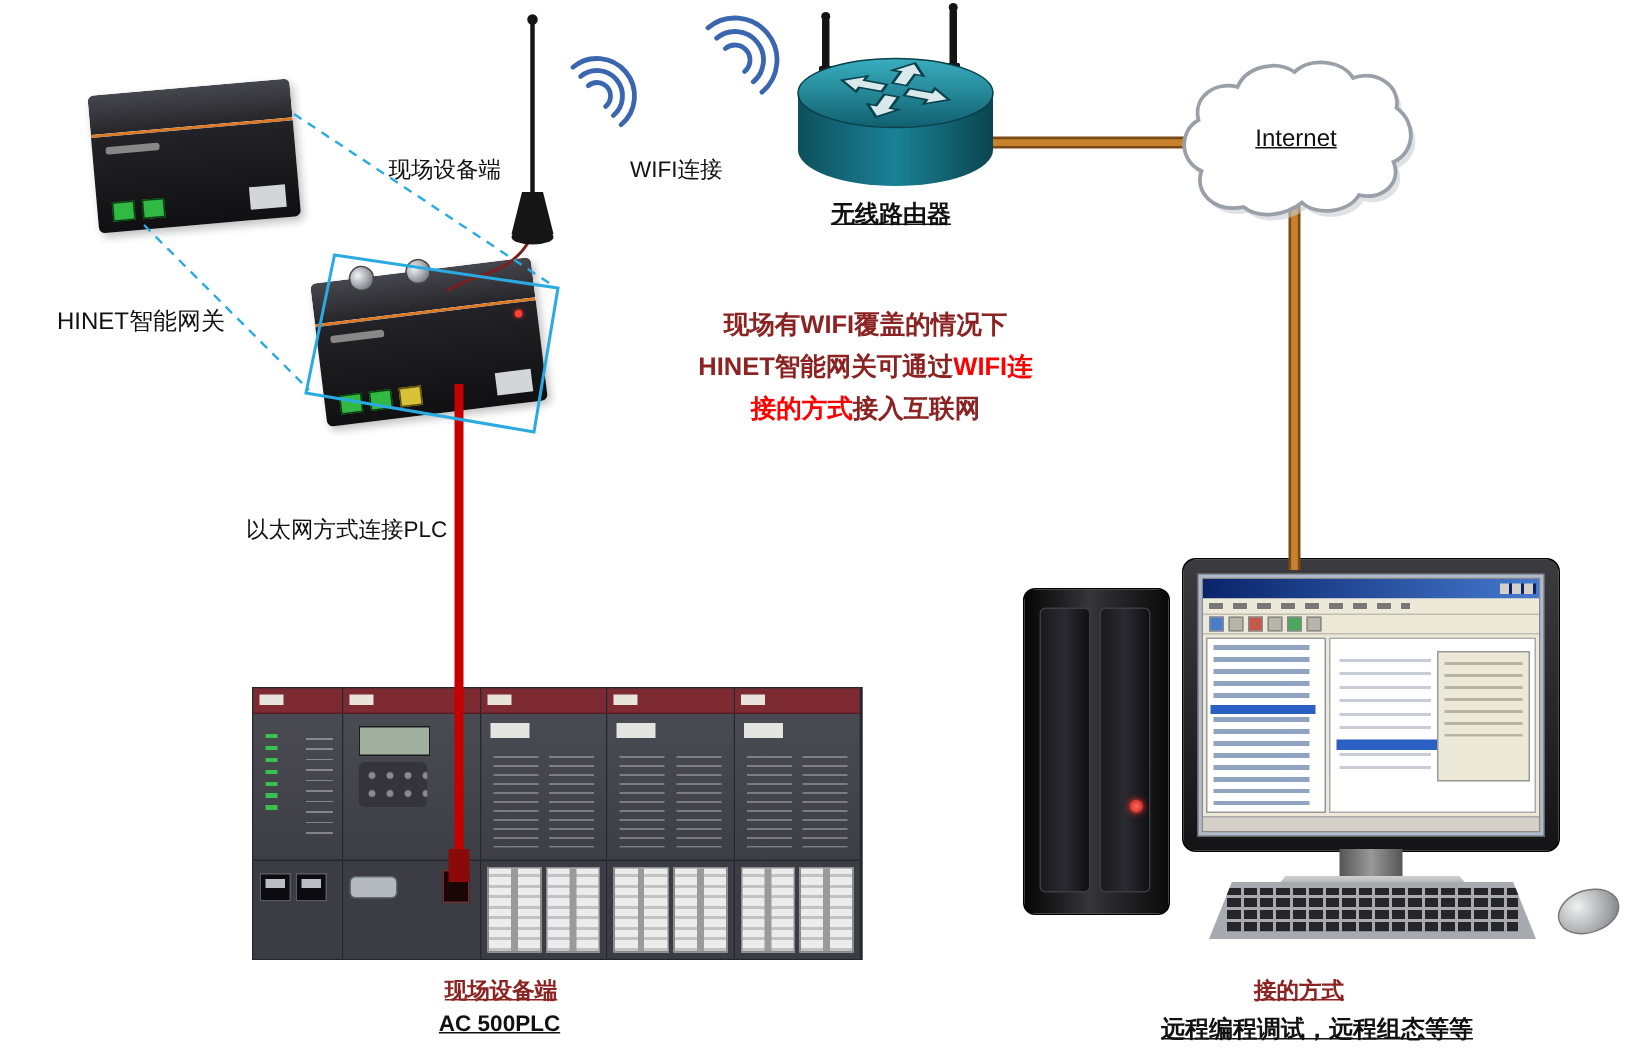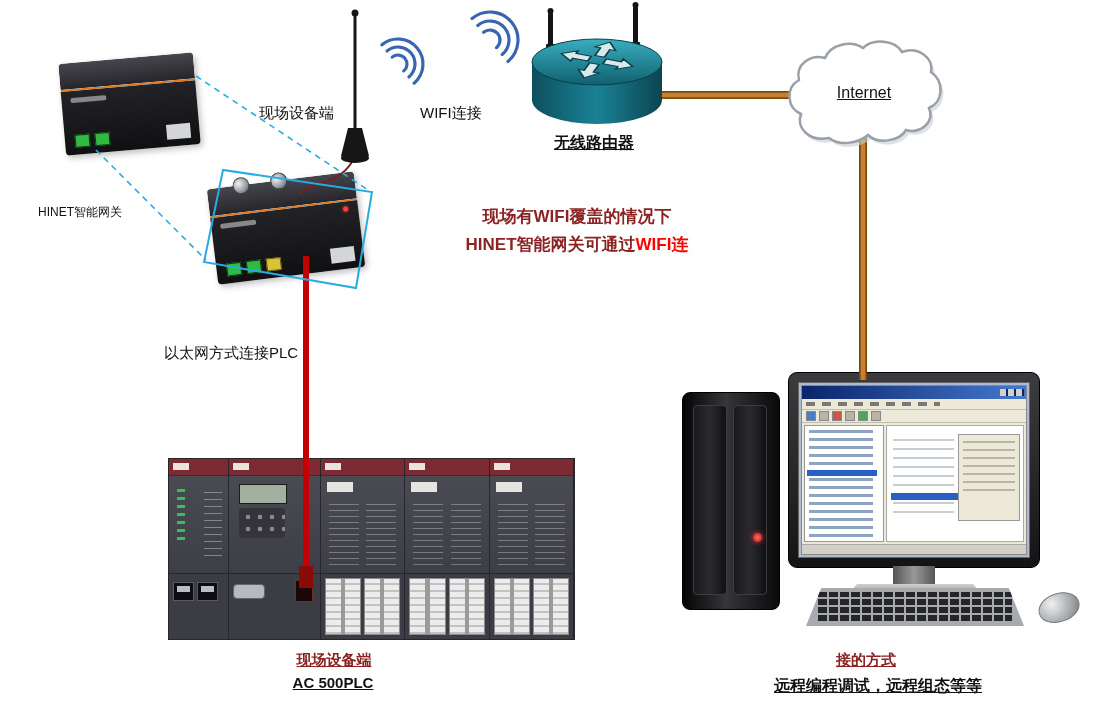--- a/index.html
+++ b/index.html
@@ -337,35 +337,36 @@
     <g>
       <path d="M829,138 C809,142 796,128 801,114 C787,108 785,88 799,80 C795,64 811,54 825,58
                C831,44 851,40 863,48 C873,38 895,40 902,52 C918,46 934,58 931,72 C945,82 943,102 929,108
                C935,122 921,134 906,130 C899,142 877,144 868,135 C857,144 839,146 829,138 Z" transform="translate(3,4)" fill="#c9ced4" opacity="0.6"></path>
       <path d="M829,138 C809,142 796,128 801,114 C787,108 785,88 799,80 C795,64 811,54 825,58
                C831,44 851,40 863,48 C873,38 895,40 902,52 C918,46 934,58 931,72 C945,82 943,102 929,108
                C935,122 921,134 906,130 C899,142 877,144 868,135 C857,144 839,146 829,138 Z" fill="#ffffff" stroke="#9aa0a8" stroke-width="2.5"></path>
     </g>
   </svg>
 
-  <div class="lbl" style="left:38px;top:204px;font-size:12px;">HINET智能网关</div>
+  <div class="lbl" style="left:38px;top:204px;font-size:16px;">HINET智能网关</div>
 
   <div class="lbl" style="left:259px;top:104px;">现场设备端</div>
 
   <div class="lbl" style="left:420px;top:104px;">WIFI连接</div>
 
   <div class="lbl ctr bold" style="left:594px;top:133px;font-size:16px;">无线路由器</div>
 
   <div class="lbl ctr" style="left:864px;top:84px;font-size:16px;text-decoration:underline;">Internet</div>
 
   <div class="lbl" style="left:164px;top:344px;">以太网方式连接PLC</div>
 
   <div class="note" style="left:577px;top:203px;">
     <div>现场有WIFI覆盖的情况下</div>
     <div><span>HINET智能网关可通过</span><span class="red">WIFI连</span></div>
+    <div><span class="red">接的方式</span><span>接入互联网</span></div>
   </div>
 
   <div class="lbl ctr bold darkred" style="left:334px;top:651px;">现场设备端</div>
   <div class="lbl ctr bold" style="left:333px;top:674px;font-size:15px;">AC 500PLC</div>
 
   <div class="lbl ctr bold darkred" style="left:866px;top:651px;">接的方式</div>
   <div class="lbl ctr bold" style="left:878px;top:676px;font-size:16px;">远程编程调试，远程组态等等</div>
 
 </div>
 

